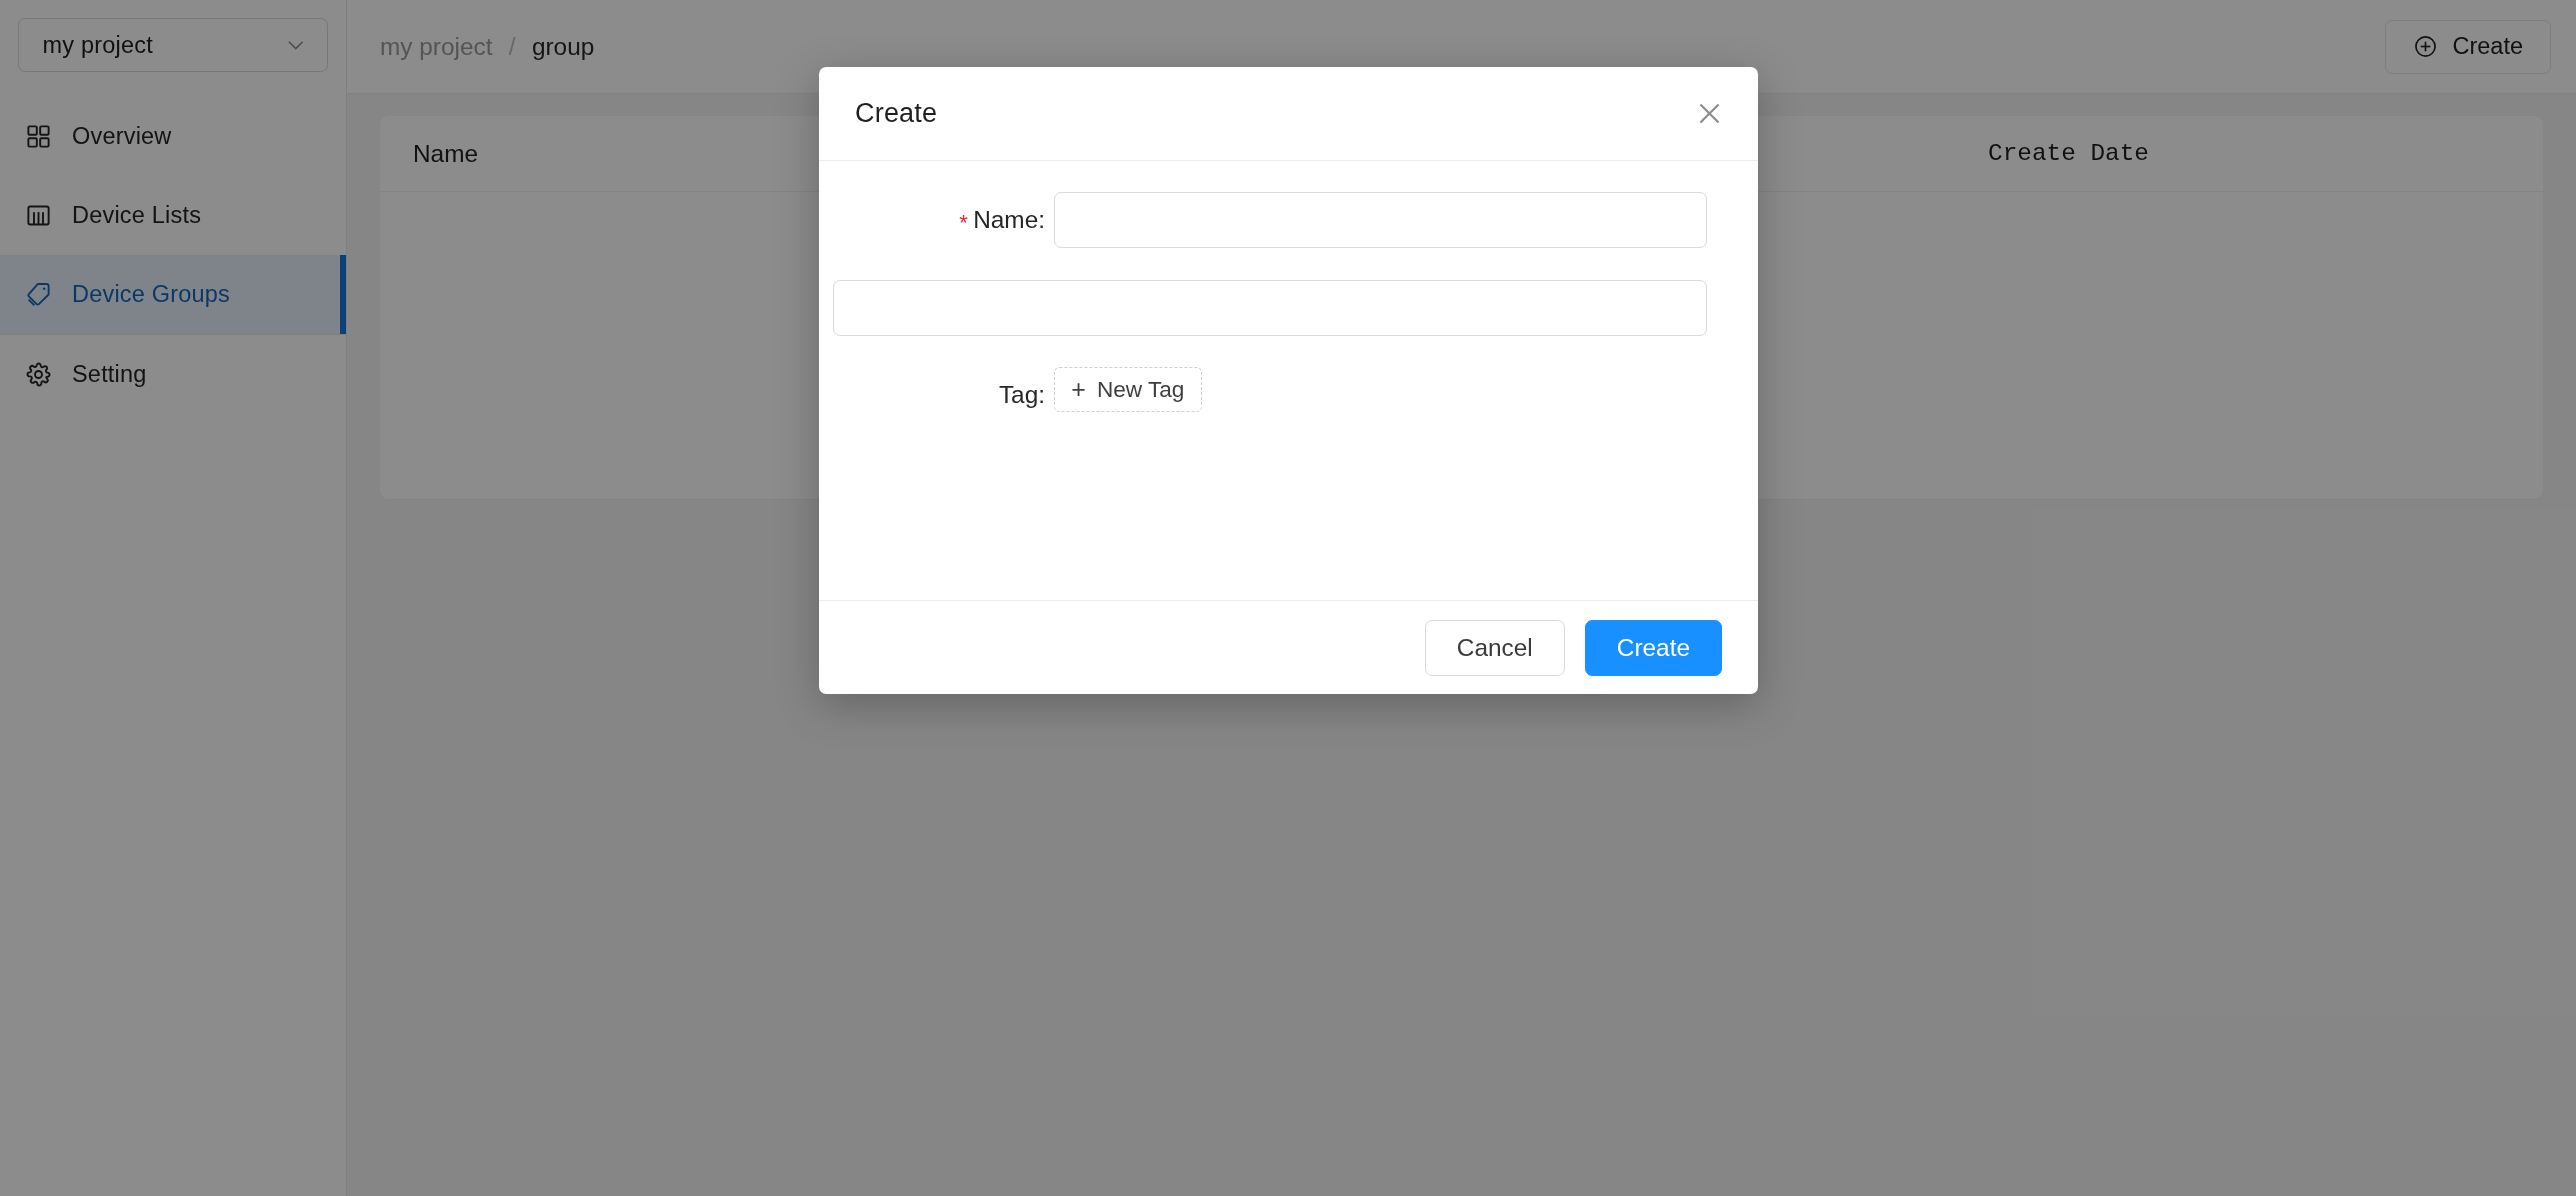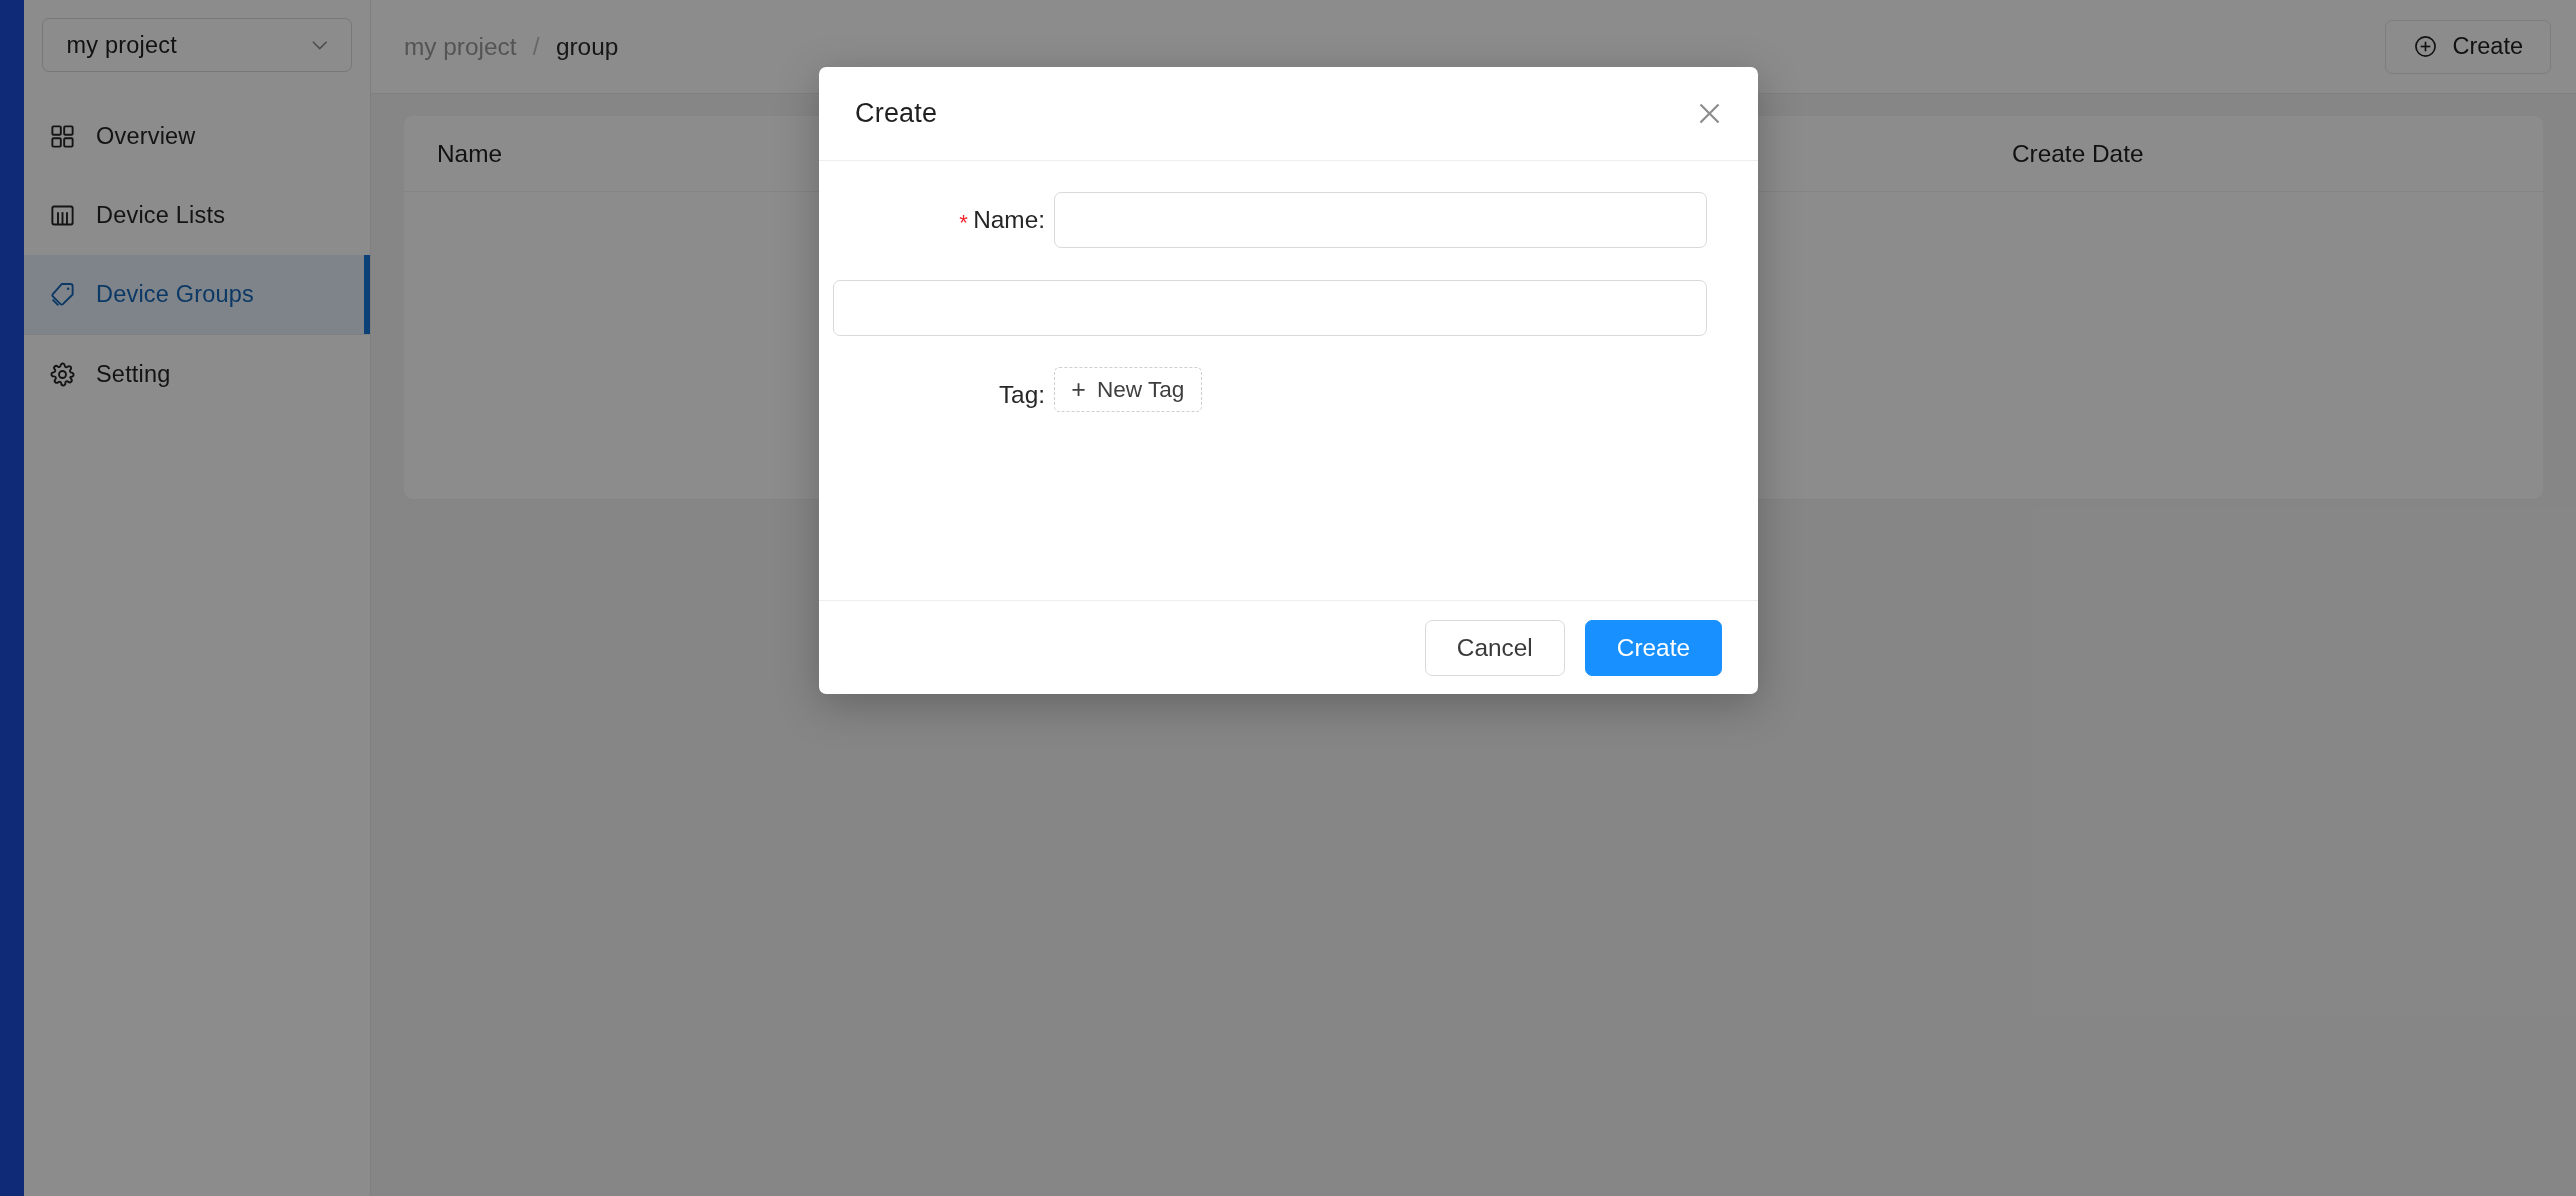--- a/index.html
+++ b/index.html
@@ -10,21 +10,20 @@
     font-family: "Liberation Sans", sans-serif;
     background: #ffffff;
   }
 
   
   #app {
     position: absolute;
     inset: 0;
     display: flex;
     background: #1d4ed8;
-    padding-left: 24px;
   }
 
   
   .sidebar {
     width: 347px;
     flex: 0 0 347px;
     height: 100%;
     background: #ffffff;
     border-right: 0.9px solid #e8e8e8;
     padding-top: 18px;
@@ -133,21 +132,21 @@
   .table-head {
     height: 76px;
     display: flex;
     align-items: center;
     border-bottom: 0.9px solid #f0f0f0;
     background: #fff;
   }
   .th { font-size: 24.4px; color: #1f1f1f; }
   .th-name { flex: 0 0 885px; padding-left: 33px; }
   .th-desc { flex: 0 0 723px; }
-  .th-date { flex: 1 1 auto; }
+  .th-date { flex: 1 1 auto; font-family: Liberation Mono, monospace; }
   .table-body { height: 307px; background:#fff; }
 
   
   .mask {
     position: absolute;
     inset: 0;
     background: rgba(0,0,0,.45);
     z-index: 50;
   }
 

